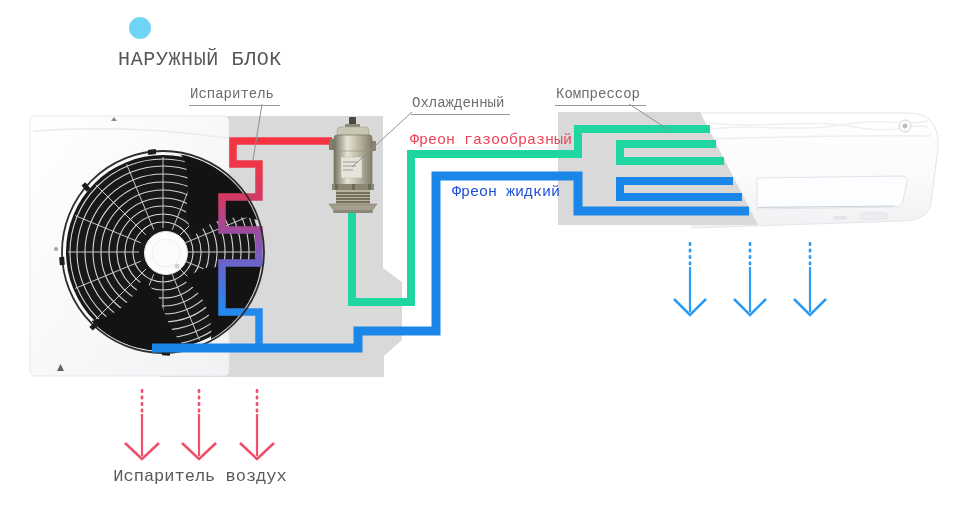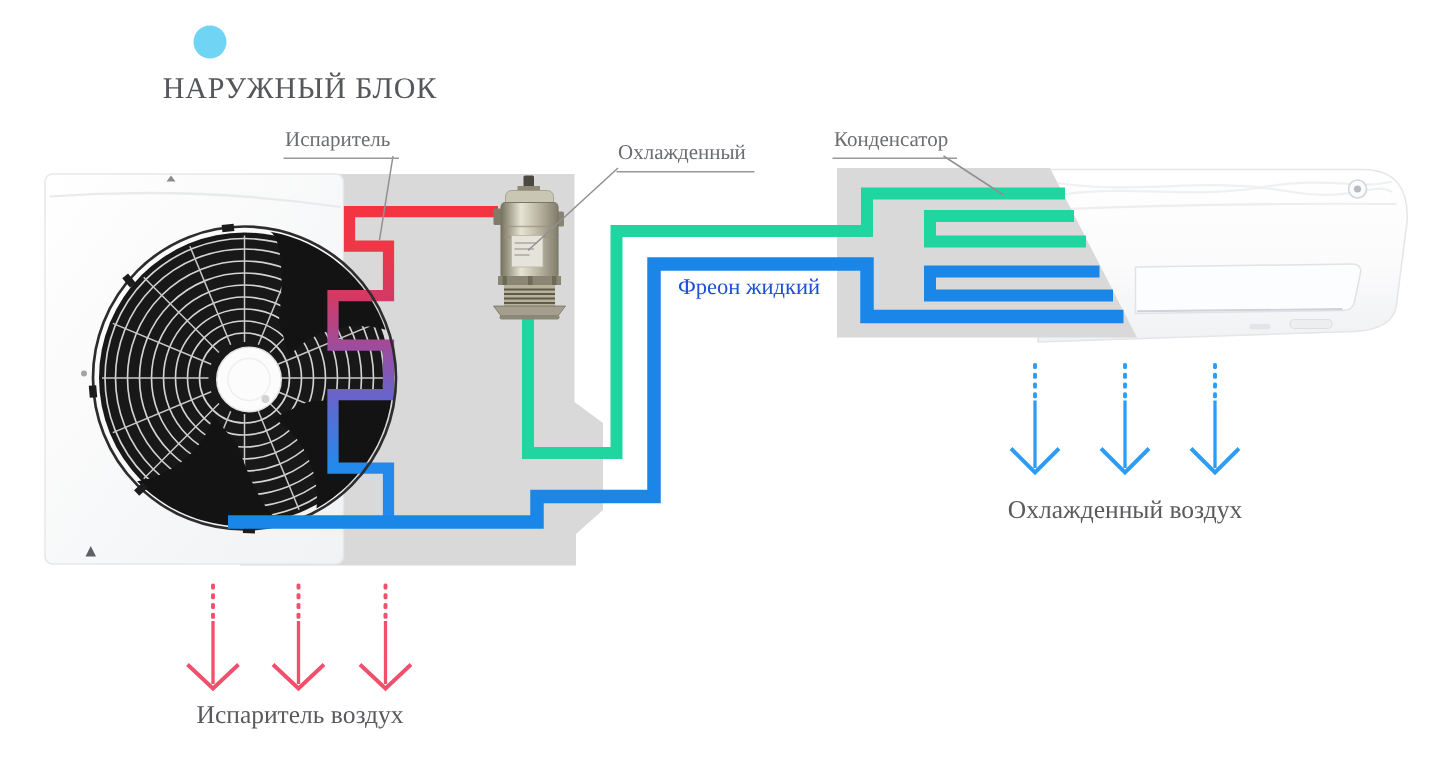--- a/index.html
+++ b/index.html
@@ -1,18 +1,18 @@
 <!DOCTYPE html>
 <html><head>
 <meta charset="utf-8">
 <style>
   html,body{margin:0;padding:0;background:#ffffff;}
   .stage{
     position:relative;width:960px;height:520px;background:#ffffff;overflow:hidden;
-    font-family:Liberation Serif, serif;
+    font-family:Liberation Mono, monospace;
   }
   .stage svg{position:absolute;left:0;top:0;}
   .label{position:absolute;white-space:nowrap;}
   .title{
     font-size:20px;letter-spacing:.6px;color:#55575b;font-weight:400;
     width:300px;text-align:center;
   }
   .callout{
     font-size:14px;color:#6b6d71;border-bottom:1px solid #97989b;
     padding:0 6px 3px 1px;display:inline-block;
@@ -227,22 +227,22 @@
   </g>
 </svg>
 
 <div class="label title" style="left:50px;top:48px;">НАРУЖНЫЙ БЛОК</div>
 
 
 <div class="label callout" style="left:189px;top:86px;">Испаритель</div>
 
 <div class="label callout" style="left:411px;top:95px;">Охлажденный</div>
 
-<div class="label callout" style="left:555px;top:86px;">Конденсатор</div>
-
+<div class="label callout" style="left:555px;top:86px;">Компрессор</div>
+
+<div class="label pipe-label gas" style="left:410px;top:132px;">Фреон газообразный</div>
 
 <div class="label pipe-label liquid" style="left:452px;top:184px;">Фреон жидкий</div>
 
-<div class="label air-label" style="left:620px;top:330px;">Охлажденный воздух</div>
 
 <div class="label air-label" style="left:70px;top:467px;">Испаритель воздух</div>
 
 </div>
 
 </body></html>

